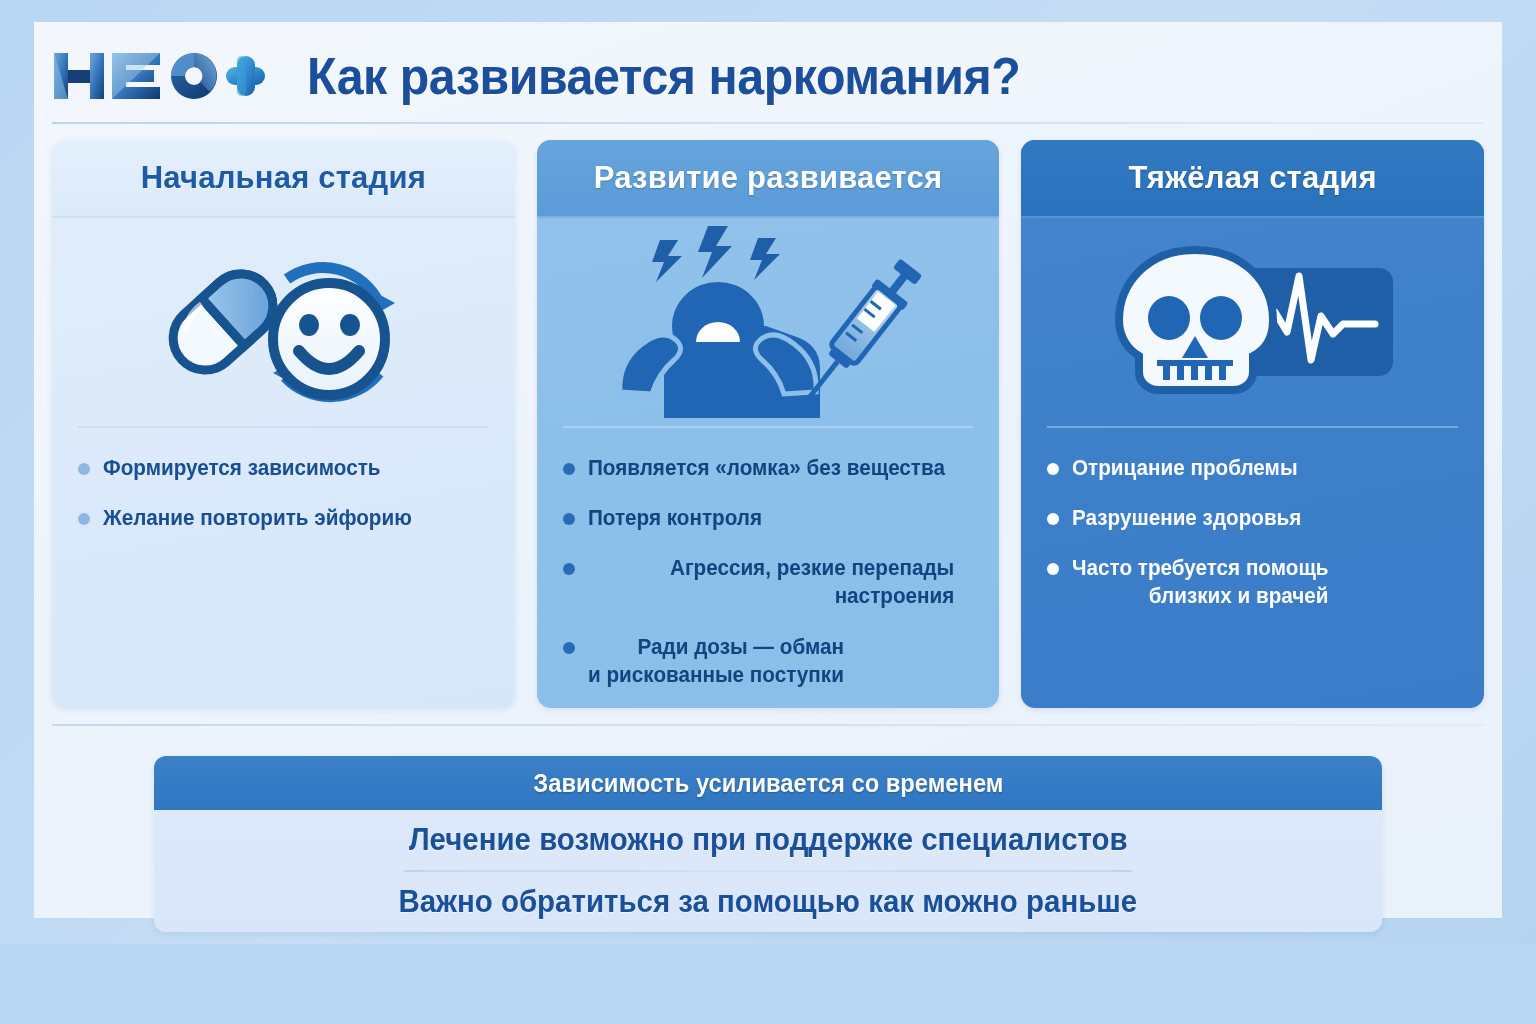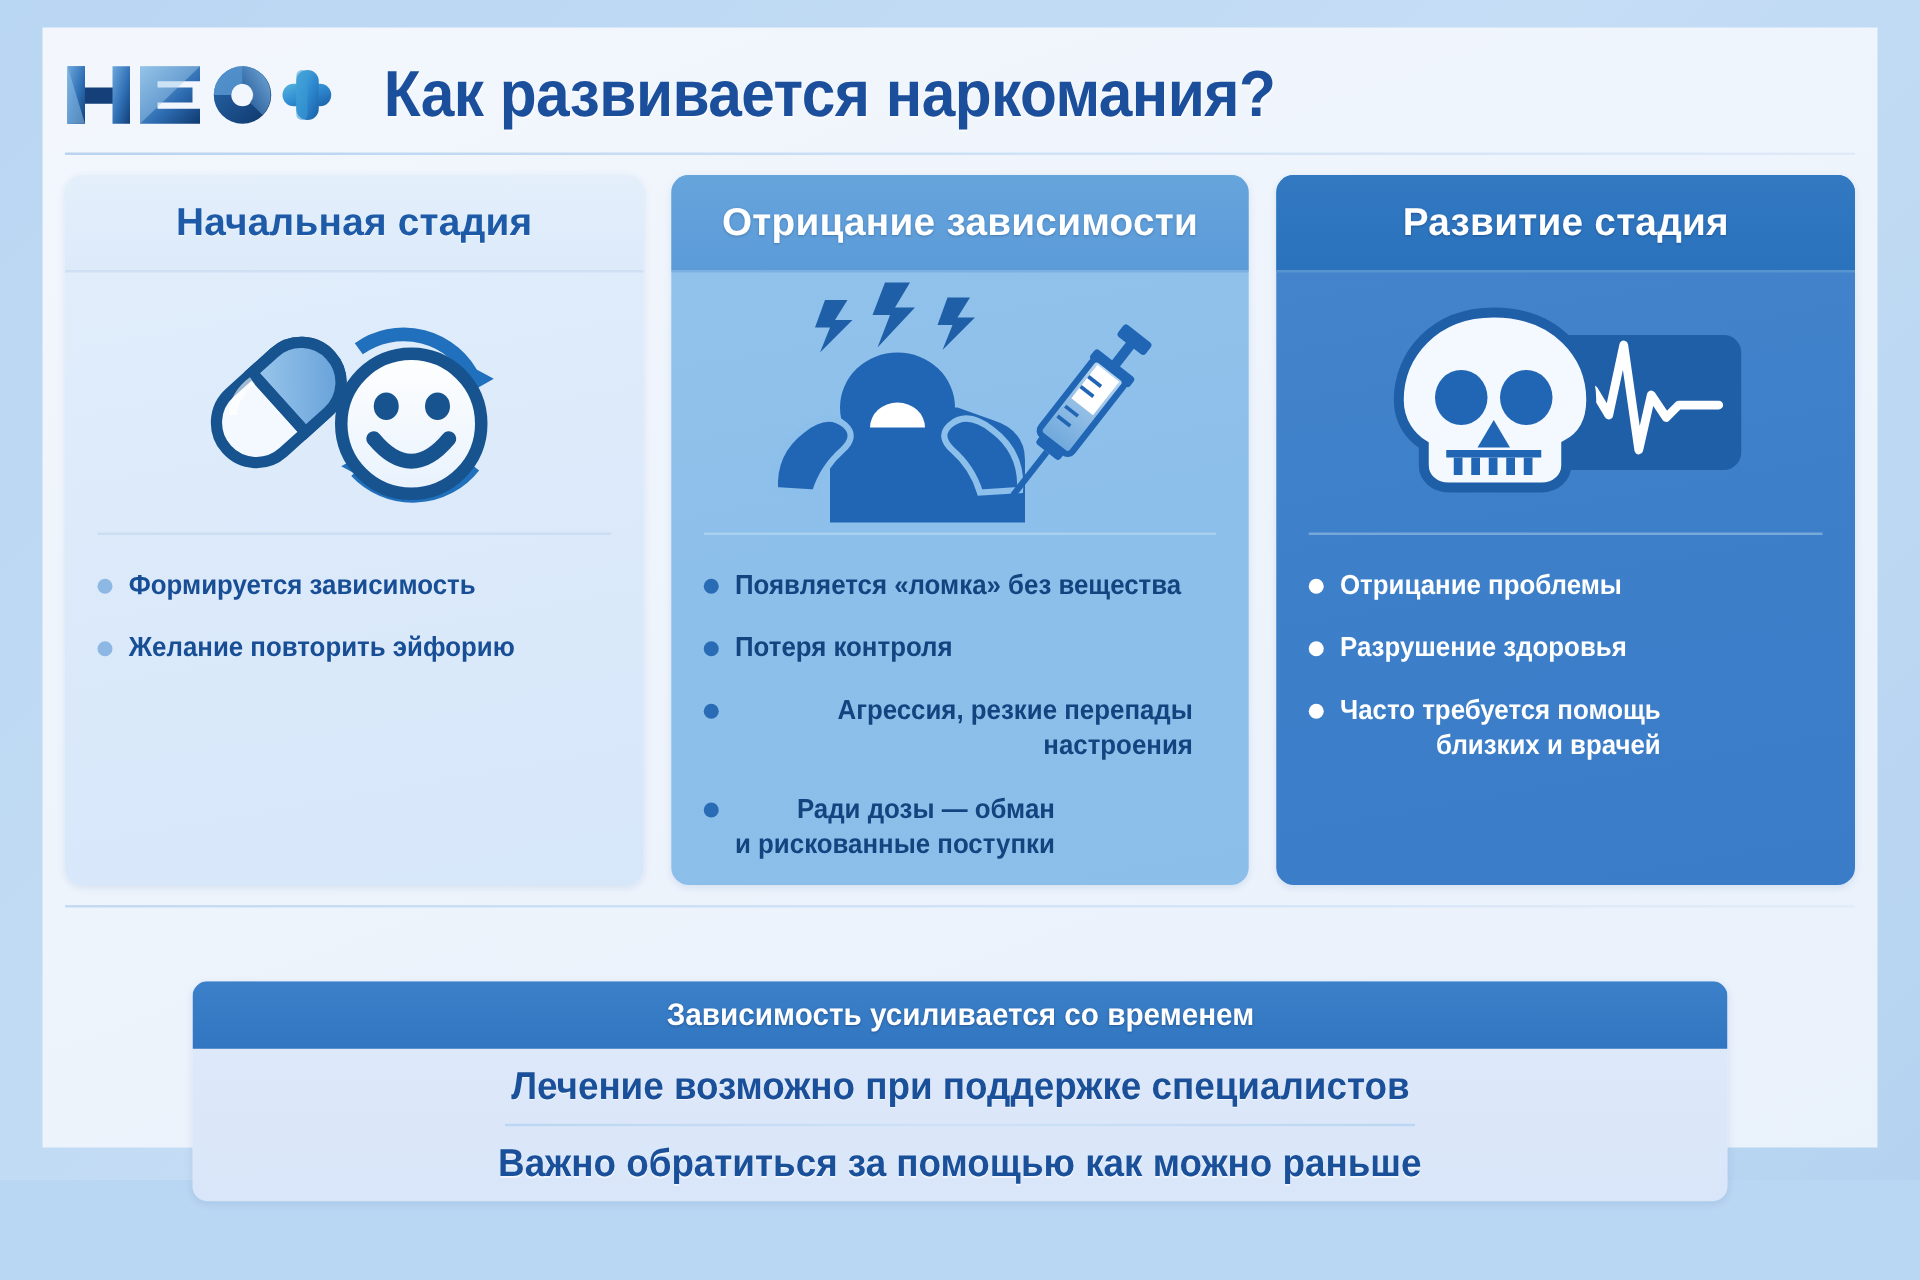--- a/index.html
+++ b/index.html
@@ -154,21 +154,20 @@
     flex:0 0 auto;
   }
 
   
   .footer-wrap {
     flex:1 1 auto;
     display:flex;
     align-items:flex-start;
     justify-content:center;
     padding-top:30px;
-    margin-top:29px;
   }
   .footer {
     width:1228px;
     border-radius:12px;
     overflow:hidden;
     box-shadow:0 2px 6px rgba(60,110,170,.13);
     background:linear-gradient(180deg,#dfeafa,#d9e6f9);
   }
   .footer-head {
     height:54px;
@@ -295,21 +294,21 @@
             <div class="btext">Формируется зависимость</div>
           </div>
           <div class="bullet">
             <div class="dot"></div>
             <div class="btext">Желание повторить эйфорию</div>
           </div>
         </div>
       </div>
 
       <div class="card c2">
-        <div class="card-head">Отрицание зависимости</div>
+        <div class="card-head">Развитие развивается</div>
         <div class="card-icon">
           <svg width="320" height="200" viewBox="0 0 320 200">
             <defs>
               <linearGradient id="syrG" x1="0" y1="0" x2="0" y2="1">
                 <stop offset="0%" stop-color="#b9d7f1"></stop>
                   <stop offset="100%" stop-color="#6fa8dc"></stop>
               </linearGradient>
             </defs>
 
             <g fill="#1f5fa8">
@@ -360,21 +359,21 @@
           </div>
           <div class="bullet">
             <div class="dot"></div>
             <div class="btext" style="white-space:pre-line">Ради дозы — обман
 и рискованные поступки</div>
           </div>
         </div>
       </div>
 
       <div class="card c3">
-        <div class="card-head">Развитие стадия</div>
+        <div class="card-head">Тяжёлая стадия</div>
         <div class="card-icon">
           <svg width="300" height="180" viewBox="0 0 300 180">
 
             <rect x="120" y="36" width="170" height="108" rx="14" fill="#1f5fa8"></rect>
             <polyline points="140,92 162,92 172,80 184,100 196,44 208,128 218,84 230,102 240,92 272,92" fill="none" stroke="#ffffff" stroke-width="7" stroke-linejoin="round" stroke-linecap="round"></polyline>
 
             <g>
               <path d="M72,18 C122,18 150,52 150,88 C150,106 142,118 130,124 L130,140 C130,150 122,158 110,158 L36,158 C24,158 16,150 16,140 L16,124 C6,118 -4,106 -4,88 C-4,52 24,18 72,18 Z" transform="translate(20,0)" fill="#f4f9ff" stroke="#1f5fa8" stroke-width="8"></path>
               <ellipse cx="66" cy="86" rx="21" ry="22" fill="#2166b4"></ellipse>
               <ellipse cx="118" cy="86" rx="21" ry="22" fill="#2166b4"></ellipse>

